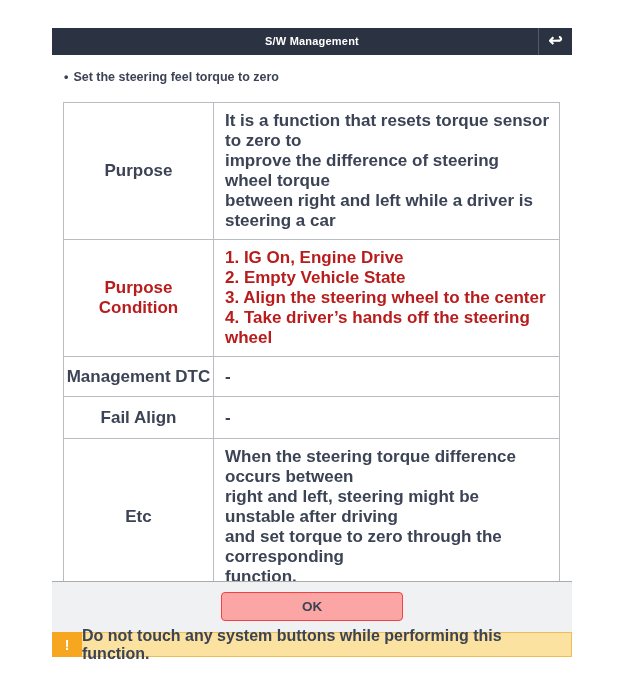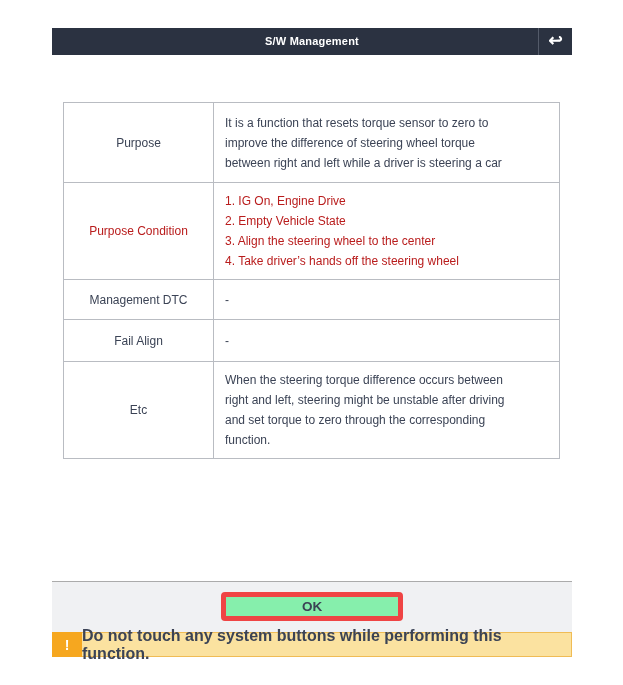--- a/index.html
+++ b/index.html
@@ -73,23 +73,24 @@
   table.info {
     position: absolute;
     left: 63px;
     top: 102px;
     width: 497px;
     border-collapse: collapse;
     table-layout: fixed;
   }
   table.info td {
     border: 1px solid #b9bcc2;
-    font-size: 12px;
+    font-size: 17px;
     color: #3b4355;
     vertical-align: middle;
+    font-weight: bold;
   }
   table.info td.label {
     width: 147px;
     text-align: center;
     white-space: pre-line;
     line-height: 20px;
   }
   table.info td.value {
     padding: 8px 10px 8px 11px;
     white-space: pre-line;
@@ -111,22 +112,22 @@
     width: 520px;
     height: 51px;
     background: #f0f1f3;
     border-top: 1px solid #ababab;
     box-sizing: border-box;
   }
   .ok-button {
     width: 182px;
     height: 29px;
     margin: 10px auto 0 auto;
-    background: #86efac;
-    border: 5px solid #ef4444;
+    background: #fca5a5;
+    border: 1px solid #ef4444;
     border-radius: 4px;
     box-sizing: border-box;
     display: flex;
     align-items: center;
     justify-content: center;
     font-size: 13.5px;
     font-weight: bold;
     color: #3b4355;
     cursor: pointer;
   }
@@ -170,20 +171,23 @@
 
 <div class="screen">
 
   <div class="titlebar">
     <div class="title">S/W Management</div>
     <div class="back-btn">
       <span class="glyph">↩</span>
     </div>
   </div>
 
+  <div class="subtitle">
+    <span class="bullet">•</span><span>Set the steering feel torque to zero</span>
+  </div>
 
   <table class="info">
     <tbody>
       <tr class="r-purpose">
         <td class="label">Purpose</td>
         <td class="value">It is a function that resets torque sensor to zero to
 improve the difference of steering wheel torque
 between right and left while a driver is steering a car</td>
       </tr>
       <tr class="r-enable highlight">

